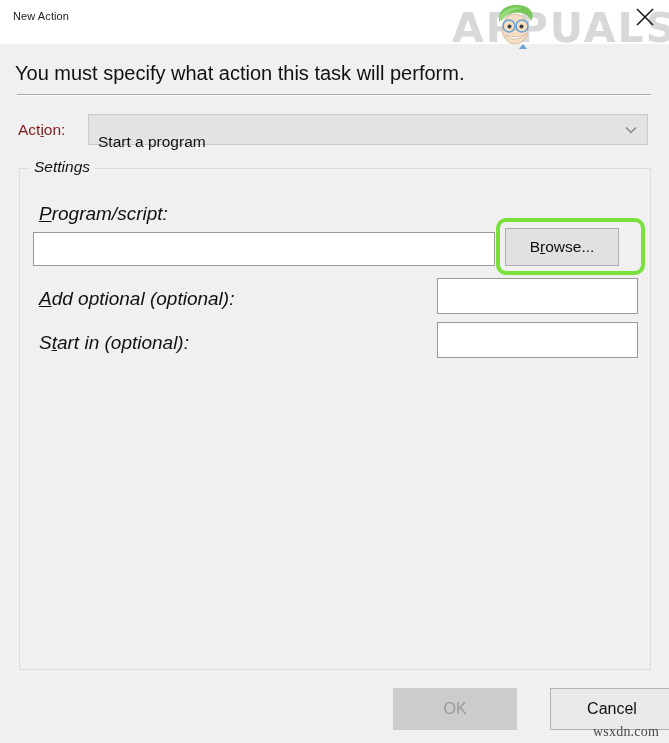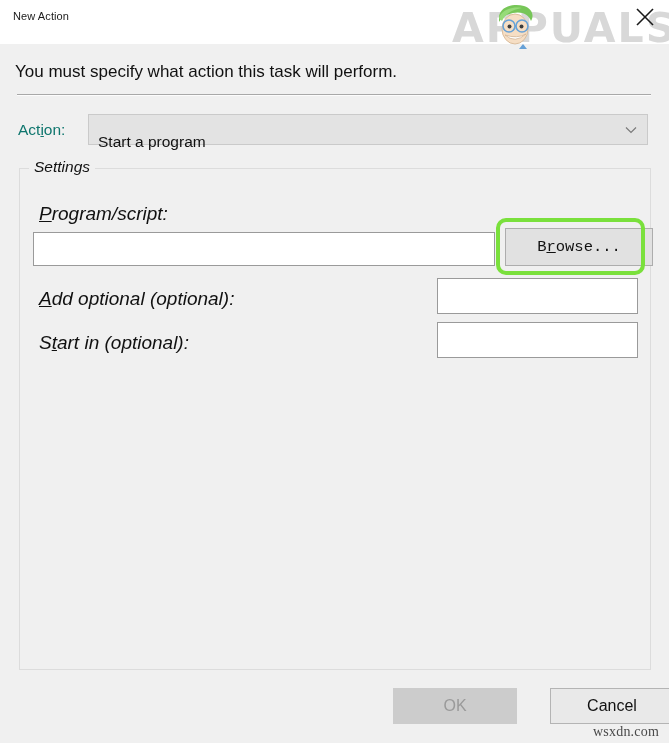--- a/index.html
+++ b/index.html
@@ -86,41 +86,41 @@
     top: 0px;
     width: 44px;
     height: 48px;
   }
 
   
   #instruction {
     position: absolute;
     left: 15px;
     top: 62px;
-    font-size: 17px;
+    font-size: 20px;
     color: #111111;
     white-space: nowrap;
   }
   #header-sep {
     position: absolute;
     left: 17px;
     top: 94px;
     width: 634px;
     height: 1px;
     background: #a8a8a8;
     border-bottom: 1px solid #fcfcfc;
   }
 
   
   #action-label {
     position: absolute;
     left: 18px;
     top: 121px;
     font-size: 15.5px;
-    color: #0f766e;
+    color: #7f1d1d;
     white-space: nowrap;
   }
   #action-combo {
     position: absolute;
     left: 88px;
     top: 114px;
     width: 560px;
     height: 31px;
     background: #e3e3e3;
     border: 1px solid #cacaca;
@@ -229,36 +229,36 @@
     height: 57px;
     border: 4px solid #7ae03c;
     border-radius: 10px;
     box-sizing: border-box;
     pointer-events: none;
   }
   #browse-btn {
     position: absolute;
     left: 505px;
     top: 228px;
-    width: 148px;
+    width: 114px;
     height: 38px;
     background: #e1e1e1;
     border: 1px solid #adadad;
     box-sizing: border-box;
-    font-family: Liberation Mono, monospace;
+    font-family: Liberation Sans, sans-serif;
     font-size: 15.5px;
     color: #111111;
     cursor: pointer;
     padding: 0;
   }
 
   
   .dlg-btn {
     position: absolute;
-    height: 36px;
+    height: 42px;
     width: 124px;
     box-sizing: border-box;
     font-family: "Liberation Sans", sans-serif;
     font-size: 16px;
     padding: 0;
   }
   #ok-btn {
     left: 393px;
     top: 688px;
     background: #cccccc;

